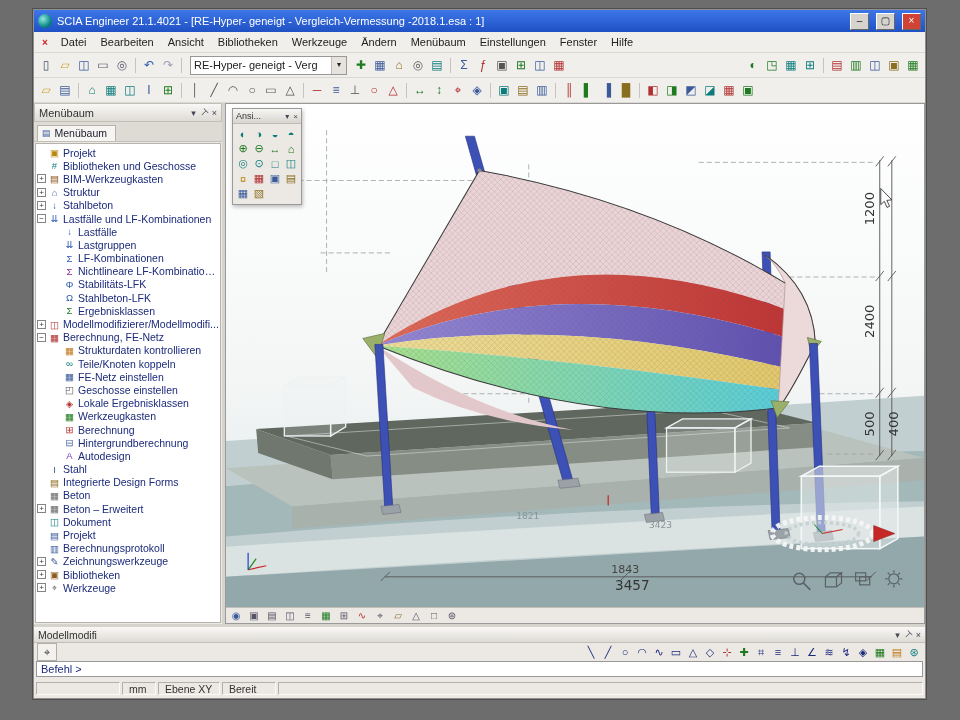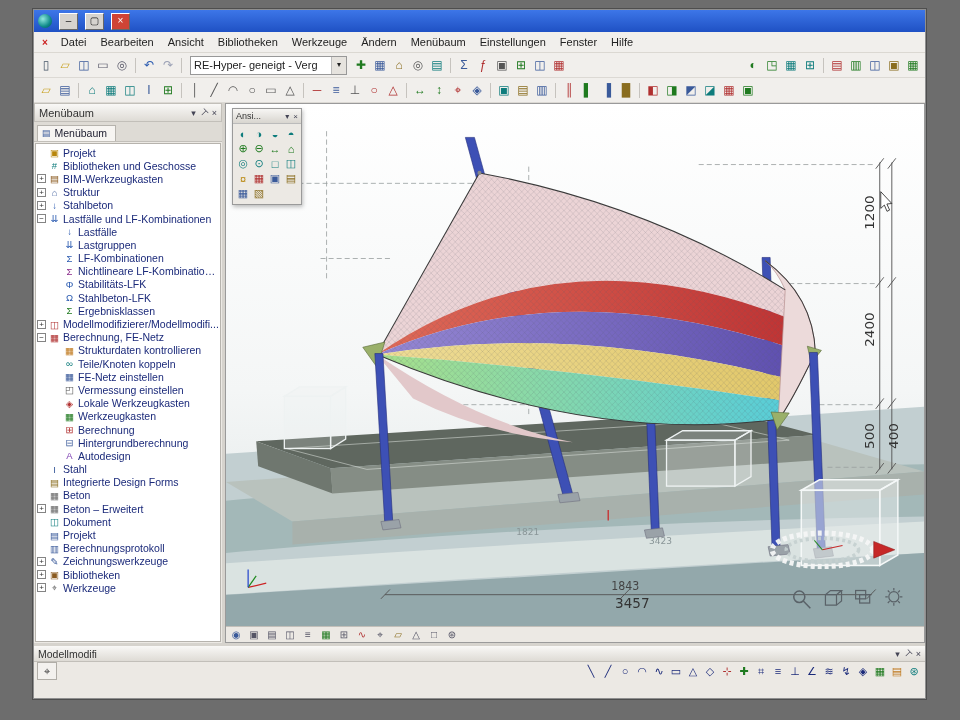--- a/index.html
+++ b/index.html
@@ -65,20 +65,21 @@
   .statusbar div.status-cell:nth-of-type(4){width:54px}
   .statusbar div.status-cell:nth-of-type(5){flex:1}
 </style>
 </head>
 <body>
 
 <div class="window">
 
   <div class="titlebar">
     <span class="app-icon"></span>
+    <span class="title-text">SCIA Engineer 21.1.4021 - [RE-Hyper- geneigt - Vergleich-Vermessung -2018.1.esa : 1]</span>
     <span class="win-btn">–</span>
     <span class="win-btn">▢</span>
     <span class="win-btn close">×</span>
   </div>
 
   <div class="menubar">
     <span class="menu-close">×</span>
     <span class="rpt">
       
     <span class="menu-item">Datei</span><span class="menu-item">Bearbeiten</span><span class="menu-item">Ansicht</span><span class="menu-item">Bibliotheken</span><span class="menu-item">Werkzeuge</span><span class="menu-item">Ändern</span><span class="menu-item">Menübaum</span><span class="menu-item">Einstellungen</span><span class="menu-item">Fenster</span><span class="menu-item">Hilfe</span></span>
@@ -212,26 +213,26 @@
             <span class="tree-label">Teile/Knoten koppeln</span>
           </div>
           <div class="tree-item" style="padding-left: 15px;">
             <span class="tree-exp" style="visibility: hidden;"></span>
             <span class="tree-ico" style="color: rgb(58, 90, 154);">▦</span>
             <span class="tree-label">FE-Netz einstellen</span>
           </div>
           <div class="tree-item" style="padding-left: 15px;">
             <span class="tree-exp" style="visibility: hidden;"></span>
             <span class="tree-ico" style="color: rgb(85, 85, 85);">◰</span>
-            <span class="tree-label">Vermessung einstellen</span>
+            <span class="tree-label">Geschosse einstellen</span>
           </div>
           <div class="tree-item" style="padding-left: 15px;">
             <span class="tree-exp" style="visibility: hidden;"></span>
             <span class="tree-ico" style="color: rgb(176, 48, 48);">◈</span>
-            <span class="tree-label">Lokale Werkzeugkasten</span>
+            <span class="tree-label">Lokale Ergebnisklassen</span>
           </div>
           <div class="tree-item" style="padding-left: 15px;">
             <span class="tree-exp" style="visibility: hidden;"></span>
             <span class="tree-ico" style="color: rgb(31, 122, 31);">▦</span>
             <span class="tree-label">Werkzeugkasten</span>
           </div>
           <div class="tree-item" style="padding-left: 15px;">
             <span class="tree-exp" style="visibility: hidden;"></span>
             <span class="tree-ico" style="color: rgb(176, 48, 48);">⊞</span>
             <span class="tree-label">Berechnung</span>
@@ -557,16 +558,28 @@
           <span class="cmd-tool" style="color: rgb(27, 42, 122);">⊥</span>
           <span class="cmd-tool" style="color: rgb(27, 42, 122);">∠</span>
           <span class="cmd-tool" style="color: rgb(27, 42, 122);">≋</span>
           <span class="cmd-tool" style="color: rgb(27, 42, 122);">↯</span>
           <span class="cmd-tool" style="color: rgb(27, 42, 122);">◈</span>
           <span class="cmd-tool" style="color: rgb(31, 122, 31);">▦</span>
           <span class="cmd-tool" style="color: rgb(192, 122, 31);">▤</span>
           <span class="cmd-tool" style="color: rgb(14, 124, 124);">⊛</span>
         </span>
     </div>
+    <div class="cmd-input-row">
+      <span>Befehl &gt;</span>
+      <span style="flex:1"></span>
+    </div>
   </div>
 
+  <div class="statusbar">
+
+  <div class="status-cell"></div>
+      <div class="status-cell">mm</div>
+      <div class="status-cell">Ebene XY</div>
+      <div class="status-cell">Bereit</div>
+      <div class="status-cell"></div>
+    </div>
 
 </div>
 
 </body></html>

